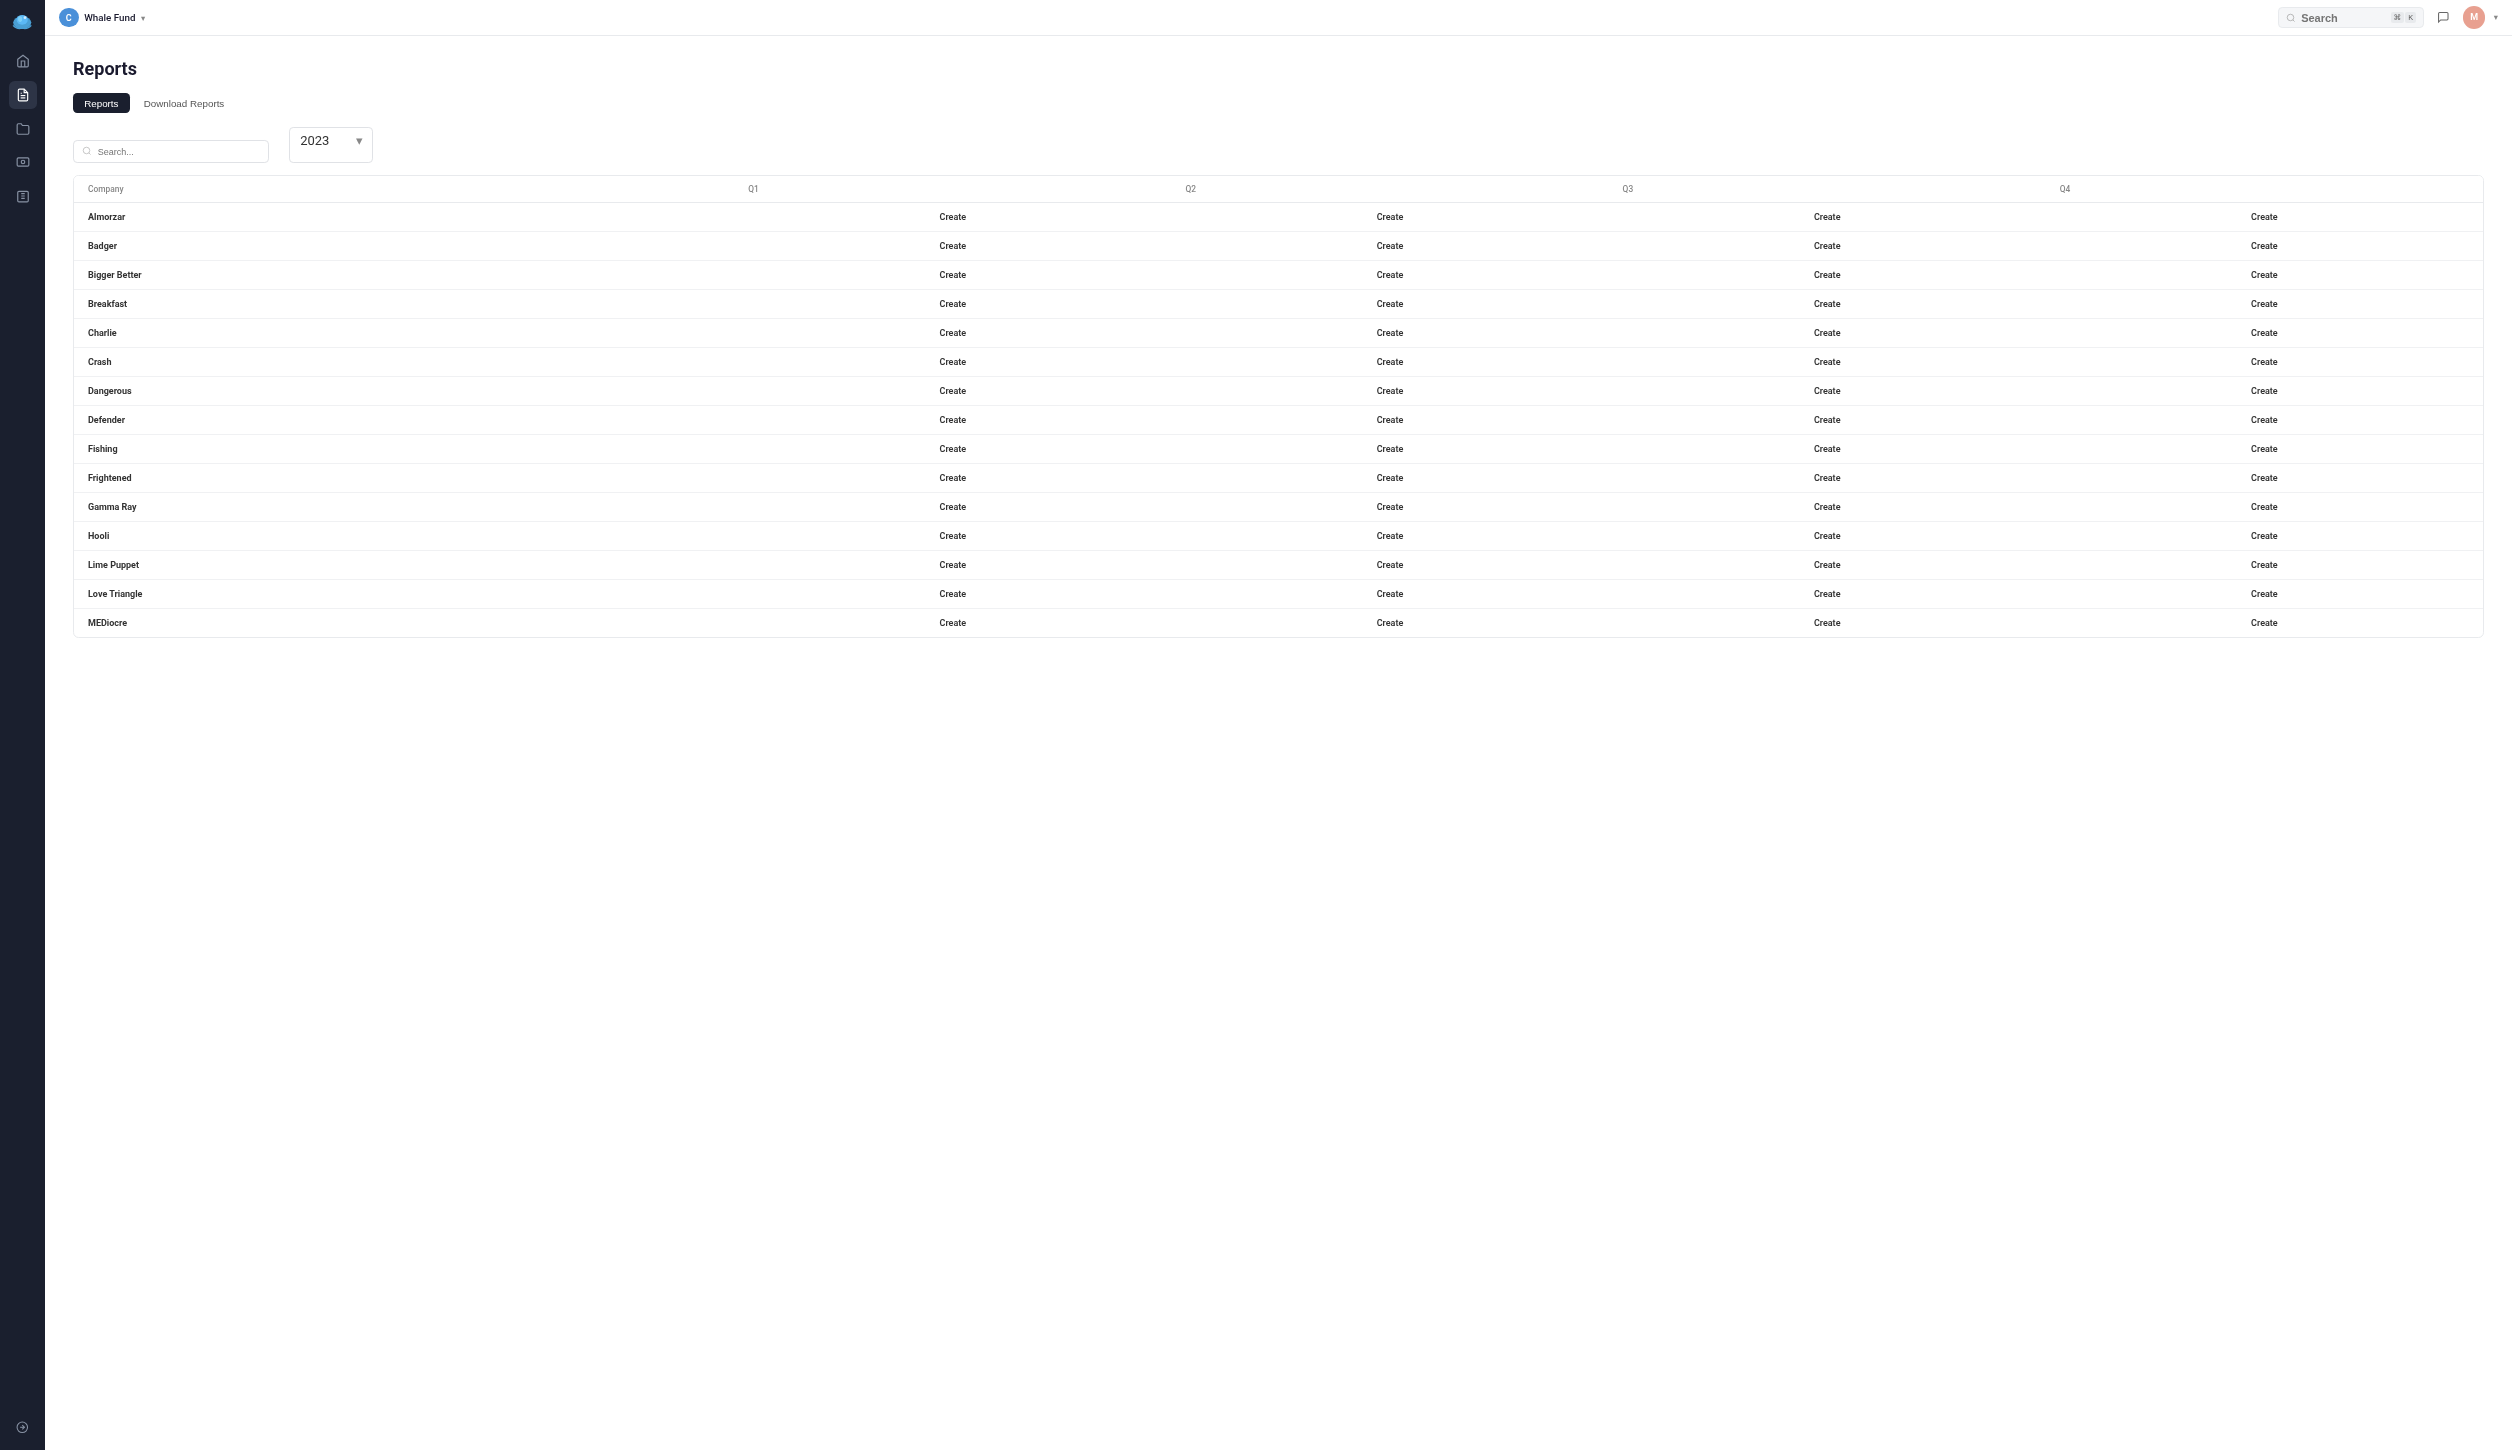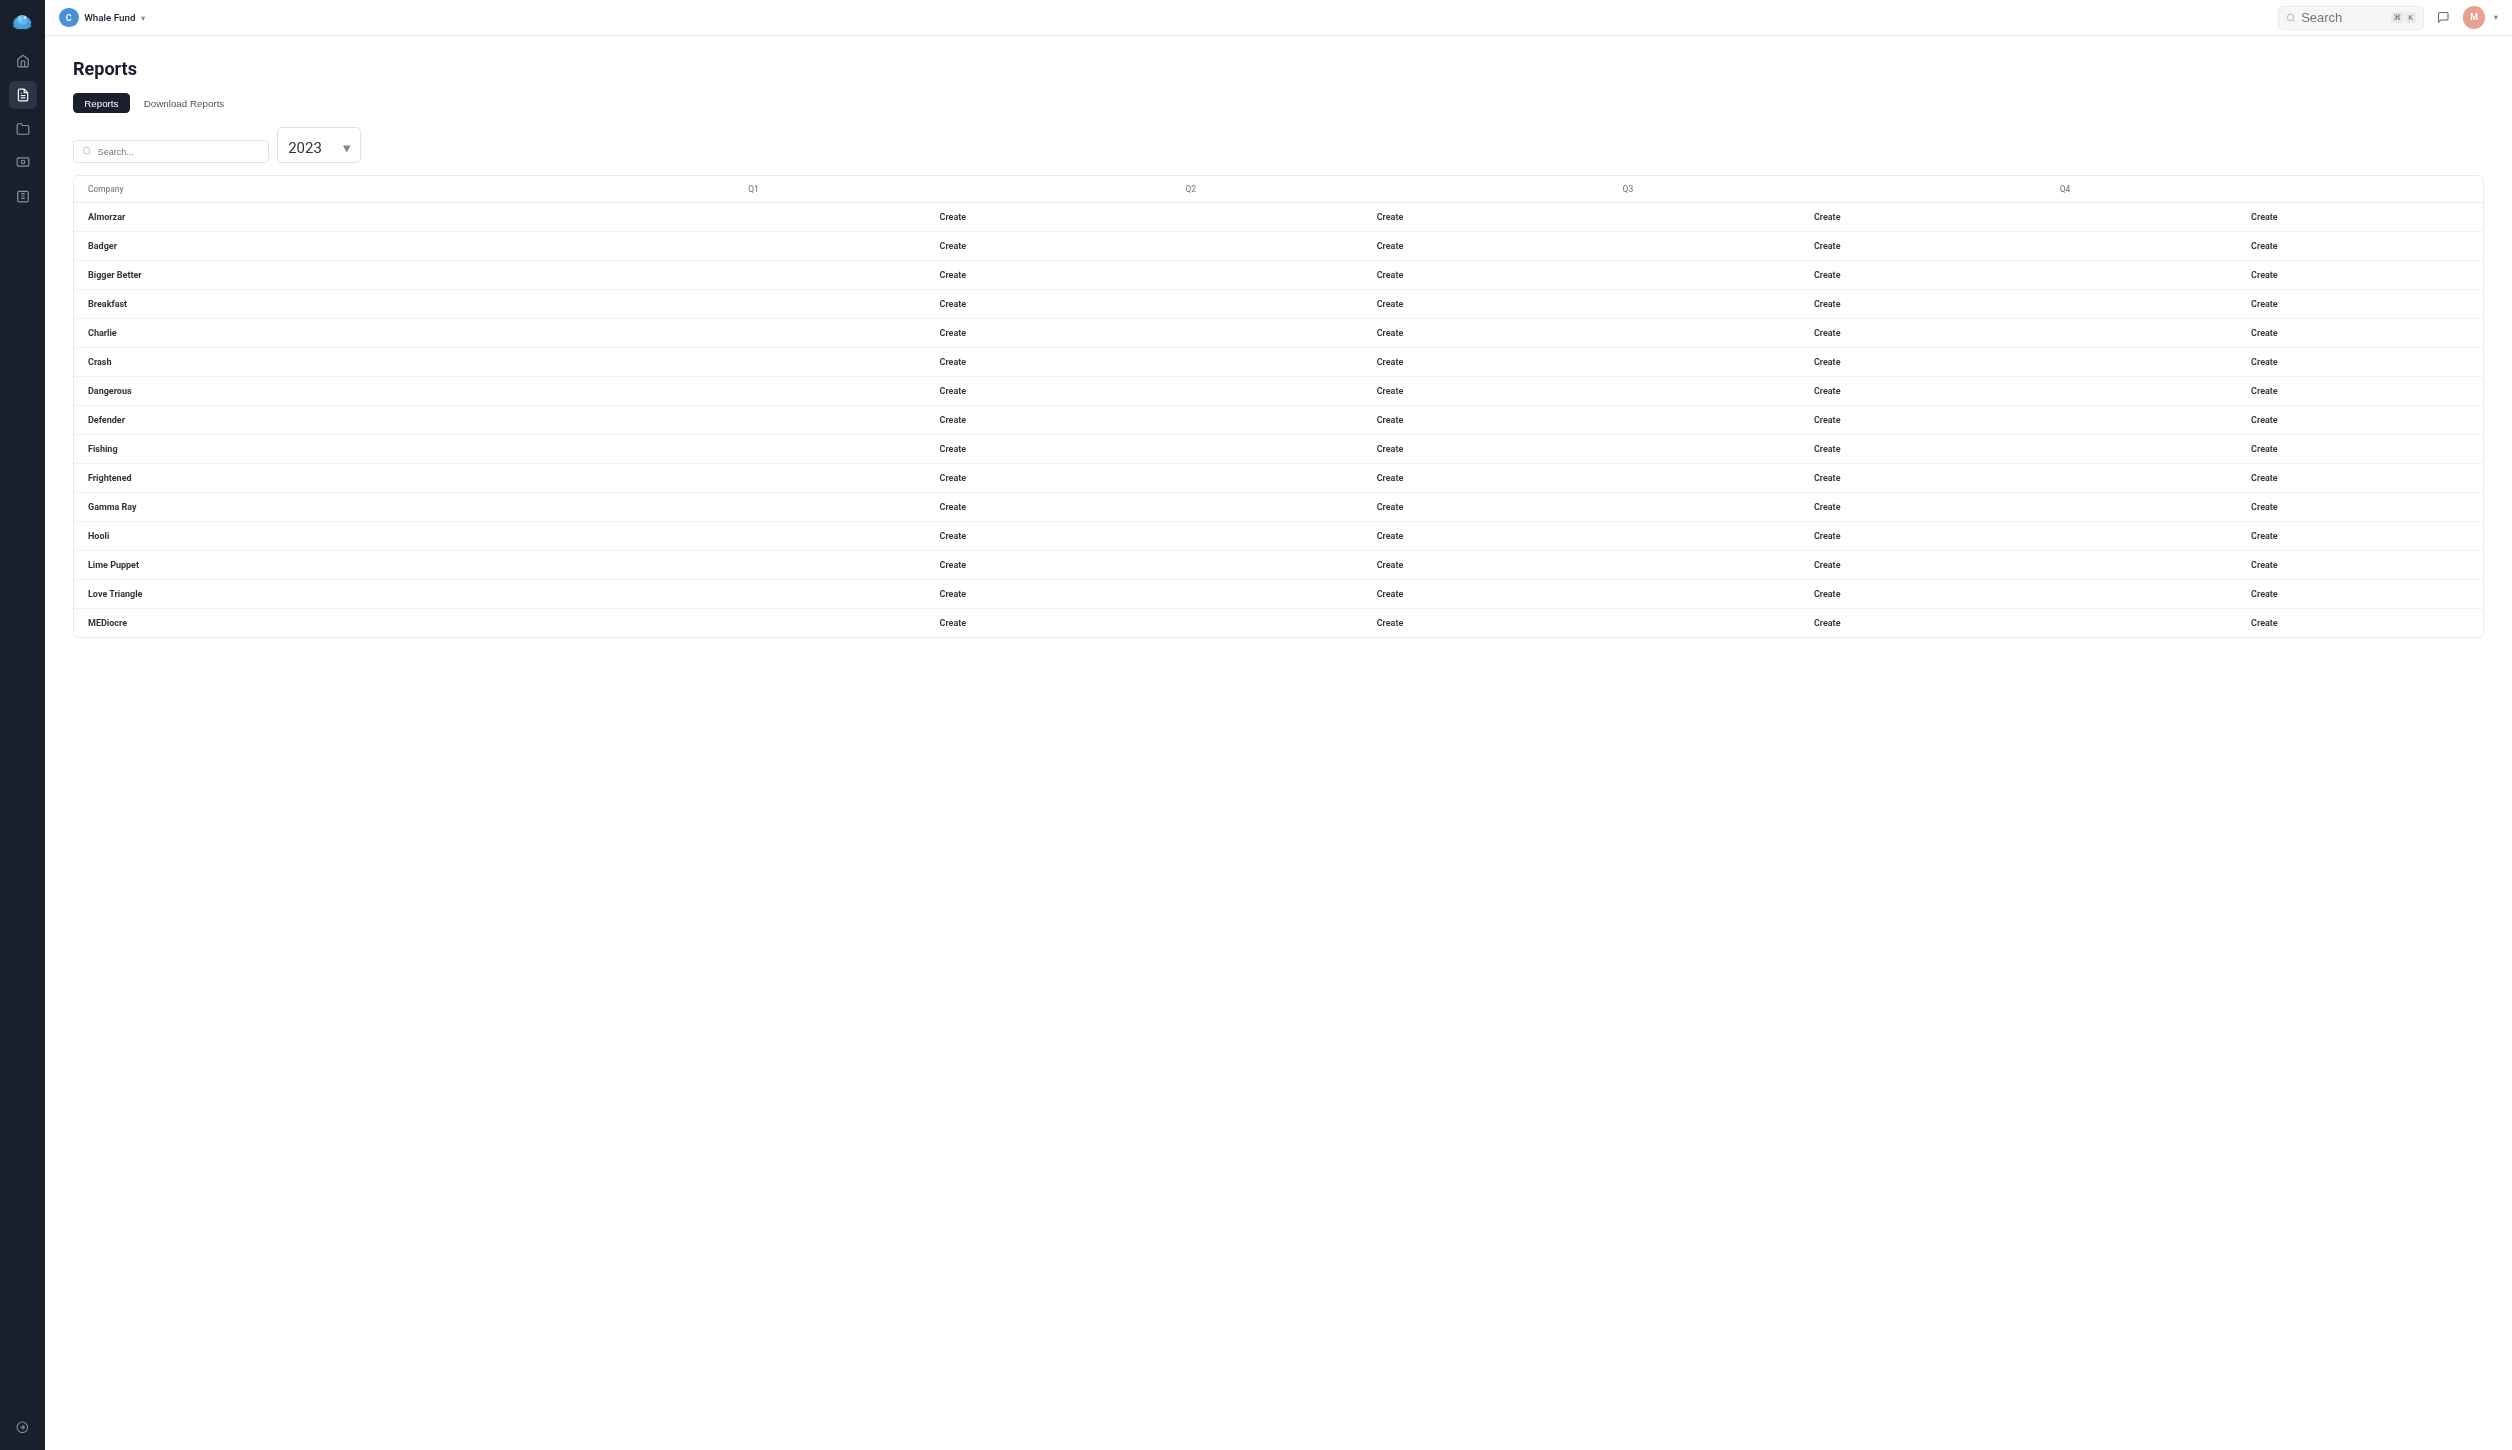--- a/index.html
+++ b/index.html
@@ -94,24 +94,25 @@
       gap: 5.6px;
       background: #f5f6f8;
       border: 0.7px solid #e8eaed;
       border-radius: 4.2px;
       padding: 3.5px 7px;
       min-width: 140px;
     }
     .search-bar input {
       border: none;
       background: transparent;
-      font-size: 13px;
+      font-size: 11px;
       color: #555;
       outline: none;
       width: 84px;
+      font-weight: bold;
     }
     .search-kbd {
       display: flex;
       align-items: center;
       gap: 1.4px;
       color: #999;
       font-size: 7.7px;
     }
     .kbd {
       background: #e8eaed;
@@ -204,30 +205,31 @@
     .search-input-wrapper input {
       border: none;
       outline: none;
       font-size: 9px;
       color: #555;
       width: 100%;
     }
     .search-input-icon { color: #bbb; font-size: 9.8px; }
     .year-select {
       display: flex;
-      align-items: flex-end;
+      align-items: flex-start;
       gap: 5.6px;
       border: 0.7px solid #e0e2e6;
       border-radius: 4.2px;
       padding: 4.9px 9.8px;
       background: #fff;
       cursor: pointer;
-      font-size: 15px;
+      font-size: 13px;
       color: #333;
       min-width: 84px;
+      margin-left: 12px;
     }
     .year-select .chevron { color: #888; margin-left: auto; }
 
     
     .table-wrapper {
       border: 0.7px solid #e8eaed;
       border-radius: 5.6px;
       overflow: hidden;
     }
     table {

